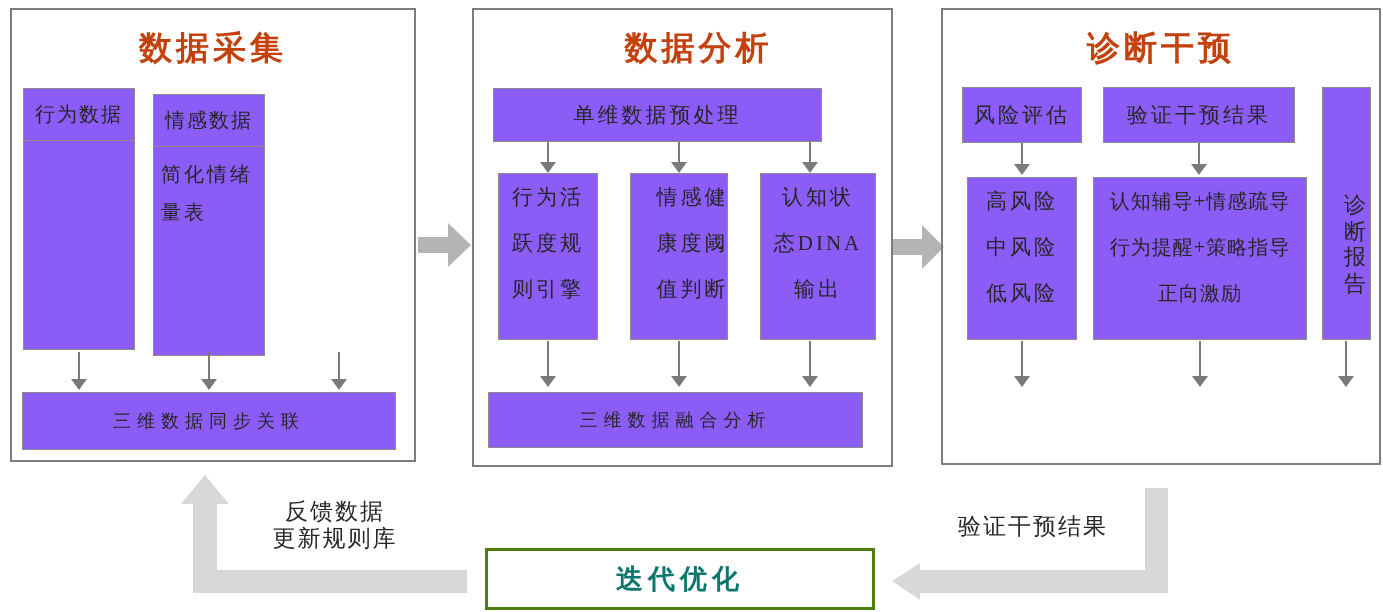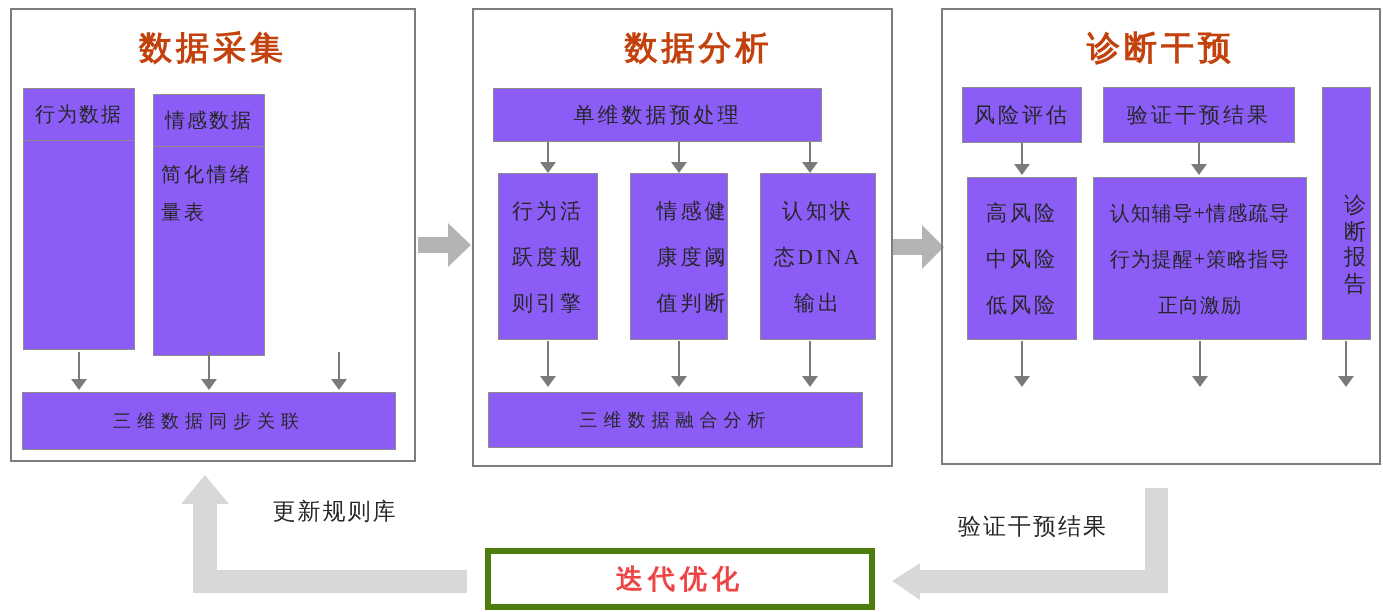--- a/index.html
+++ b/index.html
@@ -34,41 +34,41 @@
     height:52px;border-bottom:1.5px solid var(--box_border,#8c8c8c);
     display:flex;align-items:center;justify-content:center;
     font-size:20px;letter-spacing:2px;box-sizing:border-box;
   }
   .colbody{padding:8px 6px 0 7px;}
   .bline{font-size:20px;letter-spacing:3px;line-height:38px;white-space:nowrap;}
   .gap-top{margin-top:10px;}
   .centerbox{display:flex;align-items:center;justify-content:center;}
   .widelabel{font-size:18px;letter-spacing:6px;white-space:nowrap;}
   .midlabel{font-size:21px;letter-spacing:3px;white-space:nowrap;}
-  .stackbox{display:flex;flex-direction:column;align-items:center;justify-content:center;}
+  .stackbox{display:flex;flex-direction:column;align-items:center;}
   .sline{font-size:21px;letter-spacing:3px;line-height:46px;white-space:nowrap;text-align:center;}
   .sline-sm{font-size:20px;letter-spacing:1px;line-height:46px;white-space:nowrap;text-align:center;}
   .vtext{
     writing-mode:vertical-rl;text-orientation:upright;
     font-size:22px;letter-spacing:26px;
     display:flex;justify-content:center;
     padding-top:28px;box-sizing:border-box;
   }
   .varrow{position:absolute;width:16px;display:flex;flex-direction:column;align-items:center;}
   .varrow .line{width:2px;flex:1;background:var(--small_arrow,#7a7a7a);}
   .varrow .head{
     width:0;height:0;
     border-left:8px solid transparent;border-right:8px solid transparent;
     border-top:11px solid var(--small_arrow,#7a7a7a);
   }
   .iteratebox{
-    position:absolute;border:6px solid #4d7c0f;box-sizing:border-box;
+    position:absolute;border:3px solid #4d7c0f;box-sizing:border-box;
     display:flex;align-items:center;justify-content:center;
     font-family:"Liberation Sans","DejaVu Sans",sans-serif;
-    font-weight:700;font-size:27px;letter-spacing:5px;color:#ef4444;
+    font-weight:700;font-size:27px;letter-spacing:5px;color:#0f766e;
   }
   .floatlabel{position:absolute;font-size:23px;letter-spacing:2px;line-height:27px;text-align:center;white-space:nowrap;}
 </style>
 </head>
 <body>
 
 <div class="canvas">
 
   <svg class="underlay" viewBox="0 0 1383 612" xmlns="http://www.w3.org/2000/svg">
     <polygon points="418,237 448,237 448,223 471,245 448,267 448,253 418,253" fill="#b4b4b4"></polygon>
@@ -208,18 +208,19 @@
       <div class="line"></div>
       <div class="head"></div>
     </div>
 
 
   <div class="iteratebox" style="left:485px;top:548px;width:390px;height:62px;">
     <span>迭代优化</span>
   </div>
 
   <div class="floatlabel" style="left:250px;top:498px;width:170px;">
+    <div>反馈数据</div>
     <div>更新规则库</div>
   </div>
 
   <div class="floatlabel" style="left:953px;top:513px;width:160px;">验证干预结果</div>
 
 </div>
 
 </body></html>

